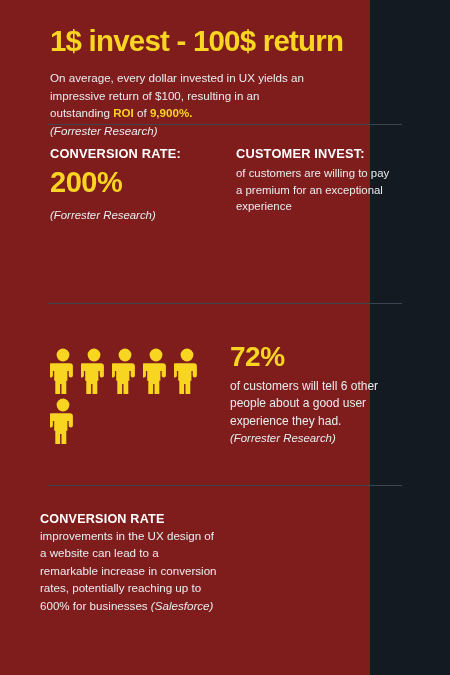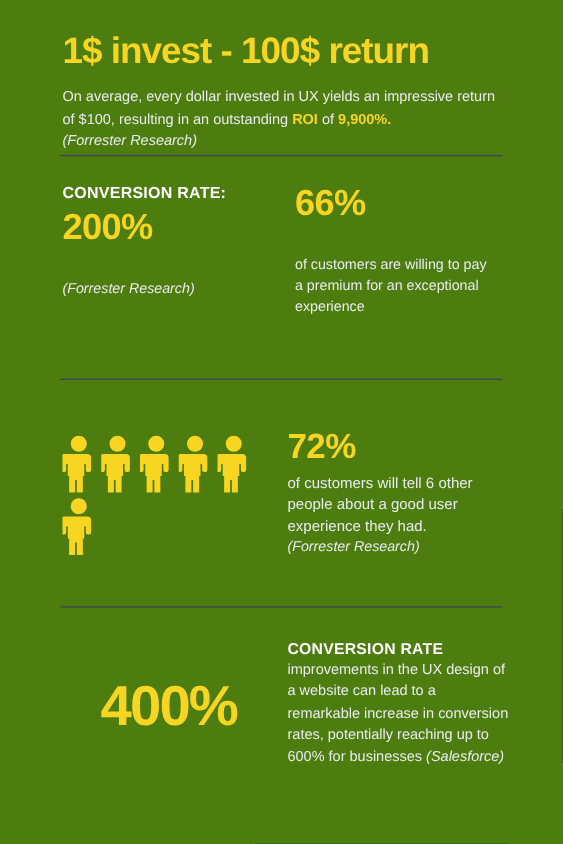--- a/index.html
+++ b/index.html
@@ -8,23 +8,23 @@
   }
   body {
     width: 450px;
     height: 675px;
     background: #141a21;
     font-family: "Liberation Sans", sans-serif;
     overflow: hidden;
   }
   .page {
     position: relative;
-    width: 450px;
+    width: 370px;
     height: 675px;
-    background: #4d7c0f;
+    background: #7f1d1d;
     box-sizing: border-box;
   }
 
   
   .header {
     padding: 24px 48px 0 50px;
   }
   .title {
     color: #f8d521;
     font-size: 29.5px;
@@ -82,21 +82,21 @@
     letter-spacing: 0.2px;
     margin: 0 0 4px 0;
     white-space: nowrap;
   }
   .col-number {
     color: #f8d521;
     font-size: 29px;
     font-weight: bold;
     letter-spacing: -0.5px;
     line-height: 1.18;
-    margin: 0 0 24px 0;
+    margin: 0 0 8px 0;
   }
   .col-desc {
     color: #e9ecef;
     font-size: 11.4px;
     line-height: 1.46;
     margin: 0;
   }
   .col-src {
     color: #e9ecef;
     font-size: 11.4px;
@@ -212,21 +212,21 @@
 
   <div class="divider" id="div1"></div>
 
   <div class="two-col">
     <div class="col">
       <p class="col-label">CONVERSION RATE:</p>
       <p class="col-number">200%</p>
       <p class="col-src">(Forrester Research)</p>
     </div>
     <div class="col">
-      <p class="col-number">66%</p>
+      <p class="col-label">CUSTOMER INVEST:</p>
       <p class="col-desc">of customers are willing to pay a premium for an exceptional experience</p>
     </div>
   </div>
 
   <div class="divider" id="div2"></div>
 
   <div class="people-section">
     <div class="people-graphic">
       <div class="people-row">
         <svg class="person" width="26" height="46" viewBox="0 0 26 46">
@@ -260,22 +260,19 @@
     <div class="people-text">
       <p class="big-number">72%</p>
       <p class="body-text">of customers will tell 6 other people about a good user experience they had.</p>
       <p class="body-src">(Forrester Research)</p>
     </div>
   </div>
 
   <div class="divider" id="div3"></div>
 
   <div class="final-section">
-    <div class="final-number-wrap">
-      <p class="final-number">400%</p>
-    </div>
     <div class="final-text">
       <p class="final-label">CONVERSION RATE</p>
       <p class="final-body"><span>improvements in the UX design of a website can lead to a remarkable increase in conversion rates, potentially reaching up to 600% for businesses </span><span class="src-inline">(Salesforce)</span></p>
     </div>
   </div>
 
 </div>
 
 </body></html>

